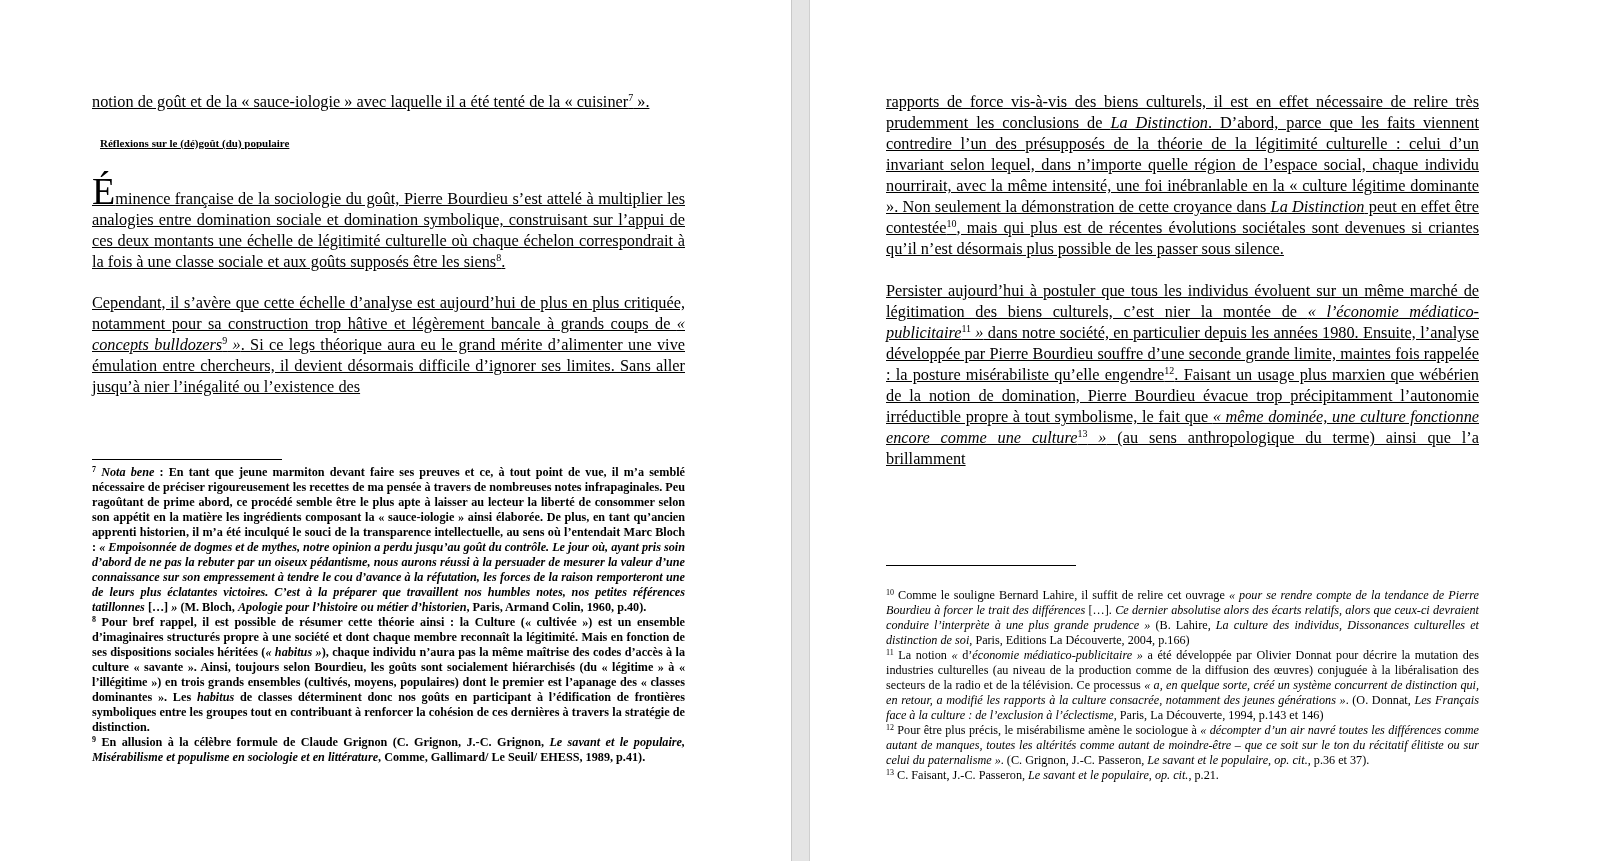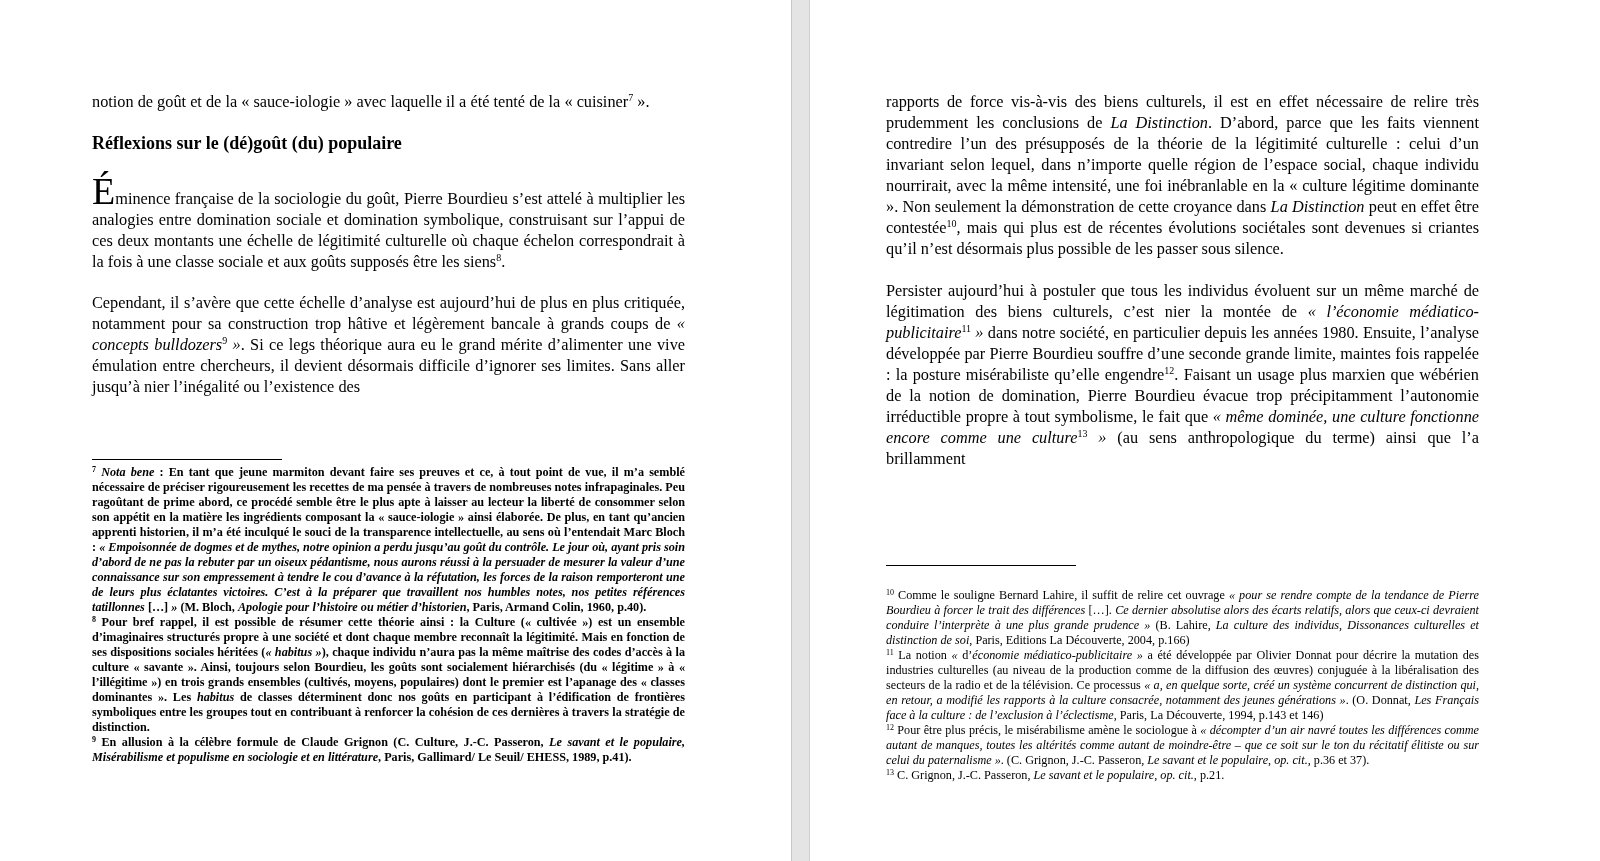--- a/index.html
+++ b/index.html
@@ -18,26 +18,27 @@
   .gap {
     position: absolute; left: 791px; top: 0; width: 19px; height: 861px;
     background: #e4e4e4;
     border-left: 1px solid #c8c8c8; border-right: 1px solid #cfcfcf;
     box-sizing: border-box;
   }
   .body-text {
     position: absolute;
     font-size: 16.3px; line-height: 21px;
     text-align: justify;
+    text-decoration: underline;
   }
   #page-left .body-text { left: 92px; width: 593px; }
   #page-right .body-text { left: 76px; width: 593px; }
   .para { margin: 0; text-align: justify; }
   .heading {
-    margin: 0; font-weight: bold; font-size: 18px; line-height: 21px;
+    margin: 8px; font-weight: bold; font-size: 11px; line-height: 21px;
   }
   .dropcap {
     font-size: 38px; line-height: 21px; vertical-align: baseline;
   }
   sup { font-size: 10px; line-height: 0; vertical-align: 6px; }
   .fn-sep {
     position: absolute; height: 1px; width: 190px; background: #000;
   }
   .footnotes {
     position: absolute;
@@ -59,31 +60,31 @@
     <p class="heading" style="margin-top:21px;"><span>Réflexions sur le (dé)goût (du) populaire</span></p>
     <p class="para" style="margin-top:27px;">
       <span class="dropcap">É</span><span><span>minence française de la sociologie du goût, Pierre Bourdieu s’est attelé à multiplier les analogies entre domination sociale et domination symbolique, construisant sur l’appui de ces deux montants une échelle de légitimité culturelle où chaque échelon correspondrait à la fois à une classe sociale et aux goûts supposés être les siens</span><sup>8</sup><span>.</span></span>
     </p>
     <p class="para" style="margin-top:20px;"><span>Cependant, il s’avère que cette échelle d’analyse est aujourd’hui de plus en plus critiquée, notamment pour sa construction trop hâtive et légèrement bancale à grands coups de </span><span class="it">« concepts bulldozers</span><sup>9</sup><span class="it"> »</span><span>. Si ce legs théorique aura eu le grand mérite d’alimenter une vive émulation entre chercheurs, il devient désormais difficile d’ignorer ses limites. Sans aller jusqu’à nier l’inégalité ou l’existence des</span></p>
   </div>
   <div class="fn-sep" style="left:92px; top:459px;"></div>
   <div class="footnotes">
     <p class="fn"><sup>7</sup><span> </span><span class="it">Nota bene</span><span> : En tant que jeune marmiton devant faire ses preuves et ce, à tout point de vue, il m’a semblé nécessaire de préciser rigoureusement les recettes de ma pensée à travers de nombreuses notes infrapaginales. Peu ragoûtant de prime abord, ce procédé semble être le plus apte à laisser au lecteur la liberté de consommer selon son appétit en la matière les ingrédients composant la « sauce-iologie » ainsi élaborée. De plus, en tant qu’ancien apprenti historien, il m’a été inculqué le souci de la transparence intellectuelle, au sens où l’entendait Marc Bloch : </span><span class="it">« Empoisonnée de dogmes et de mythes, notre opinion a perdu jusqu’au goût du contrôle. Le jour où, ayant pris soin d’abord de ne pas la rebuter par un oiseux pédantisme, nous aurons réussi à la persuader de mesurer la valeur d’une connaissance sur son empressement à tendre le cou d’avance à la réfutation, les forces de la raison remporteront une de leurs plus éclatantes victoires. C’est à la préparer que travaillent nos humbles notes, nos petites références tatillonnes</span><span> […] </span><span class="it">»</span><span> (M. Bloch, </span><span class="it">Apologie pour l’histoire ou métier d’historien</span><span>, Paris, Armand Colin, 1960, p.40).</span></p>
     <p class="fn"><sup>8</sup><span> Pour bref rappel, il est possible de résumer cette théorie ainsi : la Culture (« cultivée ») est un ensemble d’imaginaires structurés propre à une société et dont chaque membre reconnaît la légitimité. Mais en fonction de ses dispositions sociales héritées (</span><span class="it">« habitus »</span><span>), chaque individu n’aura pas la même maîtrise des codes d’accès à la culture « savante ». Ainsi, toujours selon Bourdieu, les goûts sont socialement hiérarchisés (du « légitime » à « l’illégitime ») en trois grands ensembles (cultivés, moyens, populaires) dont le premier est l’apanage des « classes dominantes ». Les </span><span class="it">habitus</span><span> de classes déterminent donc nos goûts en participant à l’édification de frontières symboliques entre les groupes tout en contribuant à renforcer la cohésion de ces dernières à travers la stratégie de distinction.</span></p>
-    <p class="fn"><sup>9</sup><span> En allusion à la célèbre formule de Claude Grignon (C. Culture, J.-C. Passeron, </span><span class="it">Le savant et le populaire, Misérabilisme et populisme en sociologie et en littérature</span><span>, Paris, Gallimard/ Le Seuil/ EHESS, 1989, p.41).</span></p>
+    <p class="fn"><sup>9</sup><span> En allusion à la célèbre formule de Claude Grignon (C. Grignon, J.-C. Grignon, </span><span class="it">Le savant et le populaire, Misérabilisme et populisme en sociologie et en littérature</span><span>, Comme, Gallimard/ Le Seuil/ EHESS, 1989, p.41).</span></p>
   </div>
 </div>
 
 <div class="gap"></div>
 
 <div class="page" id="page-right">
   <div class="body-text" style="top:91px;">
     <p class="para"><span>rapports de force vis-à-vis des biens culturels, il est en effet nécessaire de relire très prudemment les conclusions de </span><span class="it">La Distinction</span><span>. D’abord, parce que les faits viennent contredire l’un des présupposés de la théorie de la légitimité culturelle : celui d’un invariant selon lequel, dans n’importe quelle région de l’espace social, chaque individu nourrirait, avec la même intensité, une foi inébranlable en la « culture légitime dominante ». Non seulement la démonstration de cette croyance dans </span><span class="it">La Distinction</span><span> peut en effet être contestée</span><sup>10</sup><span>, mais qui plus est de récentes évolutions sociétales sont devenues si criantes qu’il n’est désormais plus possible de les passer sous silence.</span></p>
     <p class="para" style="margin-top:21px;"><span>Persister aujourd’hui à postuler que tous les individus évoluent sur un même marché de légitimation des biens culturels, c’est nier la montée de </span><span class="it">« l’économie médiatico-publicitaire</span><sup>11</sup><span class="it"> »</span><span> dans notre société, en particulier depuis les années 1980. Ensuite, l’analyse développée par Pierre Bourdieu souffre d’une seconde grande limite, maintes fois rappelée : la posture misérabiliste qu’elle engendre</span><sup>12</sup><span>. Faisant un usage plus marxien que wébérien de la notion de domination, Pierre Bourdieu évacue trop précipitamment l’autonomie irréductible propre à tout symbolisme, le fait que </span><span class="it">« même dominée, une culture fonctionne encore comme une culture</span><sup>13</sup><span class="it"> »</span><span> (au sens anthropologique du terme) ainsi que l’a brillamment</span></p>
   </div>
   <div class="fn-sep" style="left:76px; top:565px;"></div>
   <div class="footnotes">
     <p class="fn"><sup>10</sup><span> Comme le souligne Bernard Lahire, il suffit de relire cet ouvrage </span><span class="it">« pour se rendre compte de la tendance de Pierre Bourdieu à forcer le trait des différences</span><span> […]. </span><span class="it">Ce dernier absolutise alors des écarts relatifs, alors que ceux-ci devraient conduire l’interprète à une plus grande prudence »</span><span> (B. Lahire, </span><span class="it">La culture des individus, Dissonances culturelles et distinction de soi</span><span>, Paris, Editions La Découverte, 2004, p.166)</span></p>
     <p class="fn"><sup>11</sup><span> La notion </span><span class="it">« </span><span>d’</span><span class="it">économie médiatico-publicitaire »</span><span> a été développée par Olivier Donnat pour décrire la mutation des industries culturelles (au niveau de la production comme de la diffusion des œuvres) conjuguée à la libéralisation des secteurs de la radio et de la télévision. Ce processus </span><span class="it">« a, en quelque sorte, créé un système concurrent de distinction qui, en retour, a modifié les rapports à la culture consacrée, notamment des jeunes générations »</span><span>. (O. Donnat, </span><span class="it">Les Français face à la culture : de l’exclusion à l’éclectisme</span><span>, Paris, La Découverte, 1994, p.143 et 146)</span></p>
     <p class="fn"><sup>12</sup><span> Pour être plus précis, le misérabilisme amène le sociologue à </span><span class="it">« décompter d’un air navré toutes les différences comme autant de manques, toutes les altérités comme autant de moindre-être – que ce soit sur le ton du récitatif élitiste ou sur celui du paternalisme »</span><span>. (C. Grignon, J.-C. Passeron, </span><span class="it">Le savant et le populaire</span><span>, </span><span class="it">op. cit.</span><span>, p.36 et 37).</span></p>
-    <p class="fn"><sup>13</sup><span> C. Grignon, J.-C. Passeron, </span><span class="it">Le savant et le populaire</span><span>, </span><span class="it">op. cit.</span><span>, p.21.</span></p>
+    <p class="fn"><sup>13</sup><span> C. Faisant, J.-C. Passeron, </span><span class="it">Le savant et le populaire</span><span>, </span><span class="it">op. cit.</span><span>, p.21.</span></p>
   </div>
 </div>
 
 </body></html>

